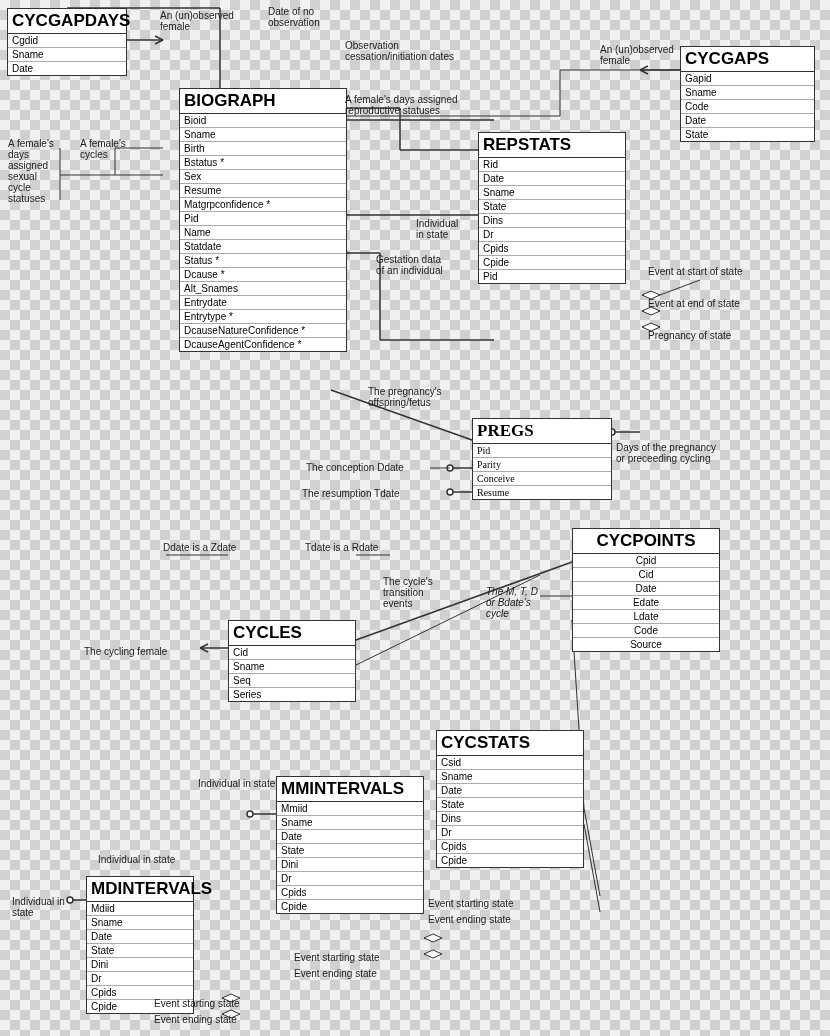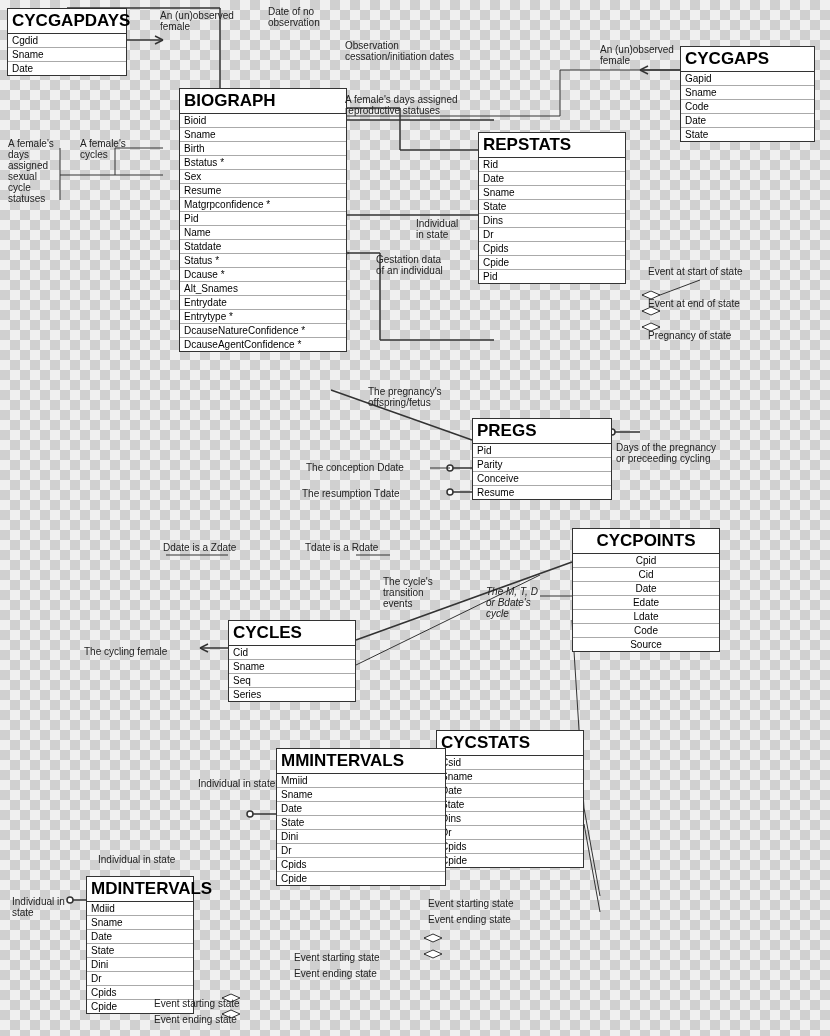--- a/index.html
+++ b/index.html
@@ -233,21 +233,21 @@
     <div class="table-row">Date</div>
     <div class="table-row">Sname</div>
     <div class="table-row">State</div>
     <div class="table-row">Dins</div>
     <div class="table-row">Dr</div>
     <div class="table-row">Cpids</div>
     <div class="table-row">Cpide</div>
     <div class="table-row">Pid</div>
   </div>
 
-  <div class="table-box" style="left:472px; top:418px; width:140px;">
+  <div class="table-box" style="left:472px; top:418px; width:140px;font-family:Liberation Serif, serif;">
     <div class="table-header">PREGS</div>
     <div class="table-row">Pid</div>
     <div class="table-row">Parity</div>
     <div class="table-row">Conceive</div>
     <div class="table-row">Resume</div>
   </div>
 
   <div class="table-box" style="left:572px; top:528px; width:148px;text-align:center;">
     <div class="table-header">CYCPOINTS</div>
     <div class="table-row">Cpid</div>
@@ -272,21 +272,21 @@
     <div class="table-row">Csid</div>
     <div class="table-row">Sname</div>
     <div class="table-row">Date</div>
     <div class="table-row">State</div>
     <div class="table-row">Dins</div>
     <div class="table-row">Dr</div>
     <div class="table-row">Cpids</div>
     <div class="table-row">Cpide</div>
   </div>
 
-  <div class="table-box" style="left:276px; top:748px; width:170px;">
+  <div class="table-box" style="left:276px; top:776px; width:148px;">
     <div class="table-header">MMINTERVALS</div>
     <div class="table-row">Mmiid</div>
     <div class="table-row">Sname</div>
     <div class="table-row">Date</div>
     <div class="table-row">State</div>
     <div class="table-row">Dini</div>
     <div class="table-row">Dr</div>
     <div class="table-row">Cpids</div>
     <div class="table-row">Cpide</div>
   </div>

